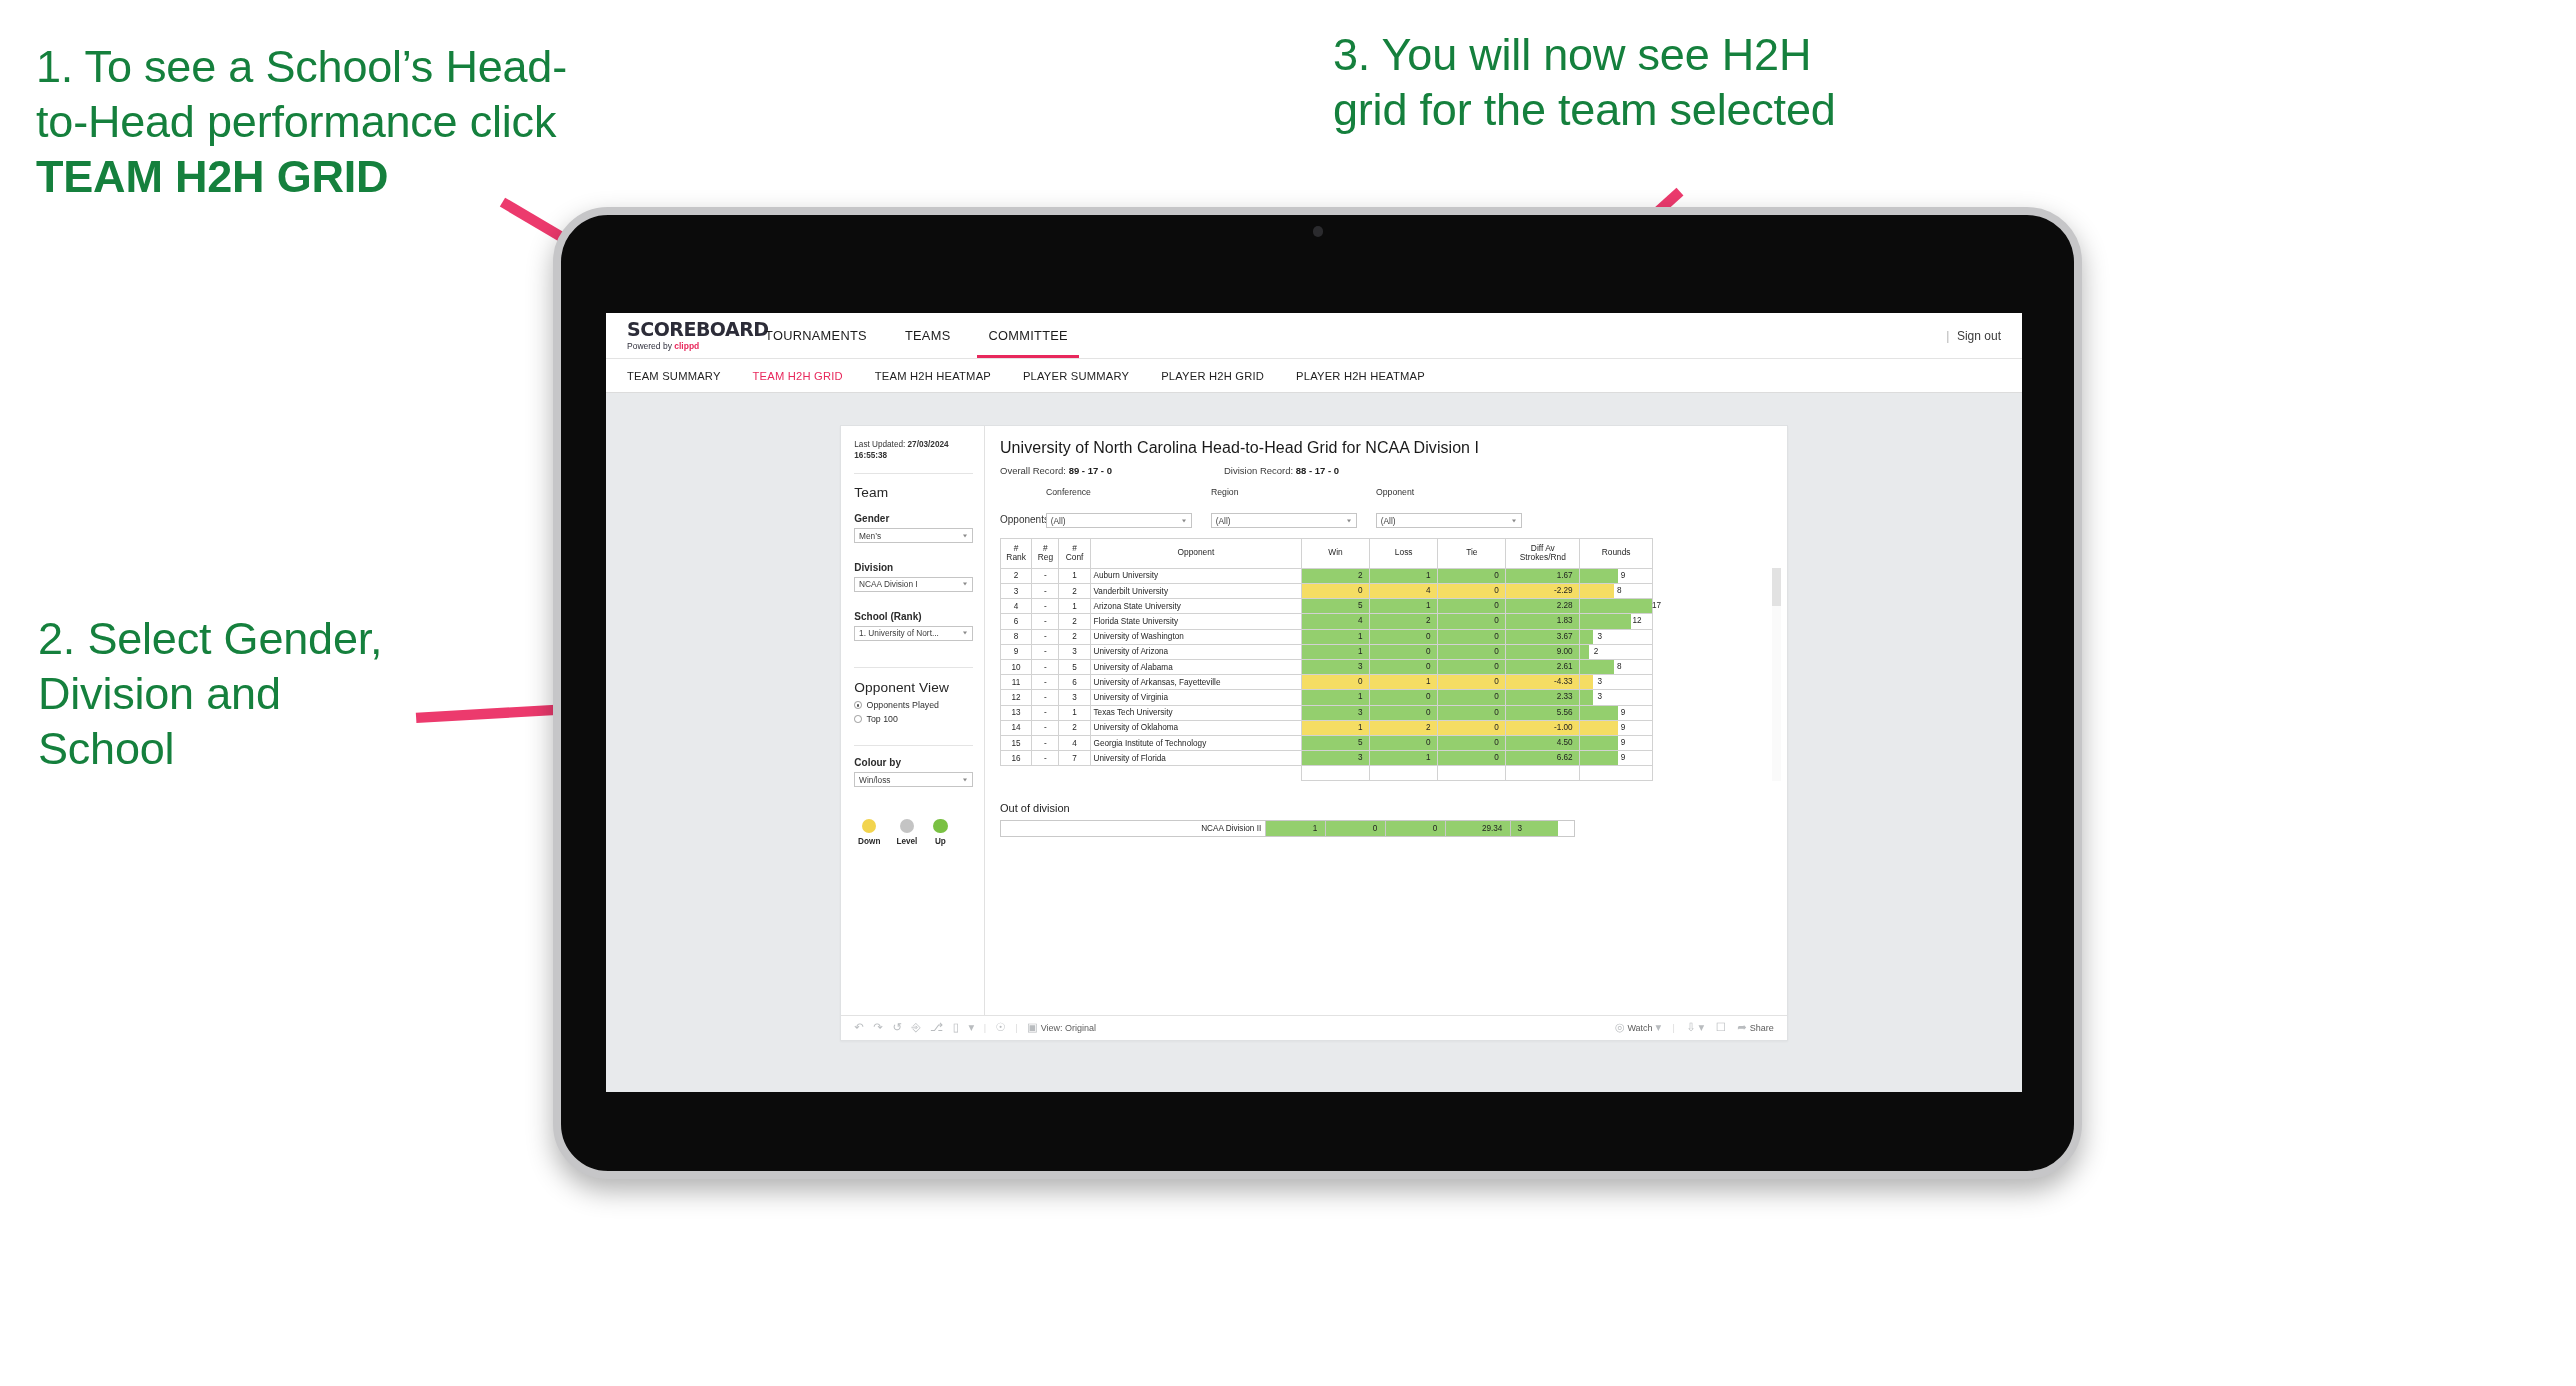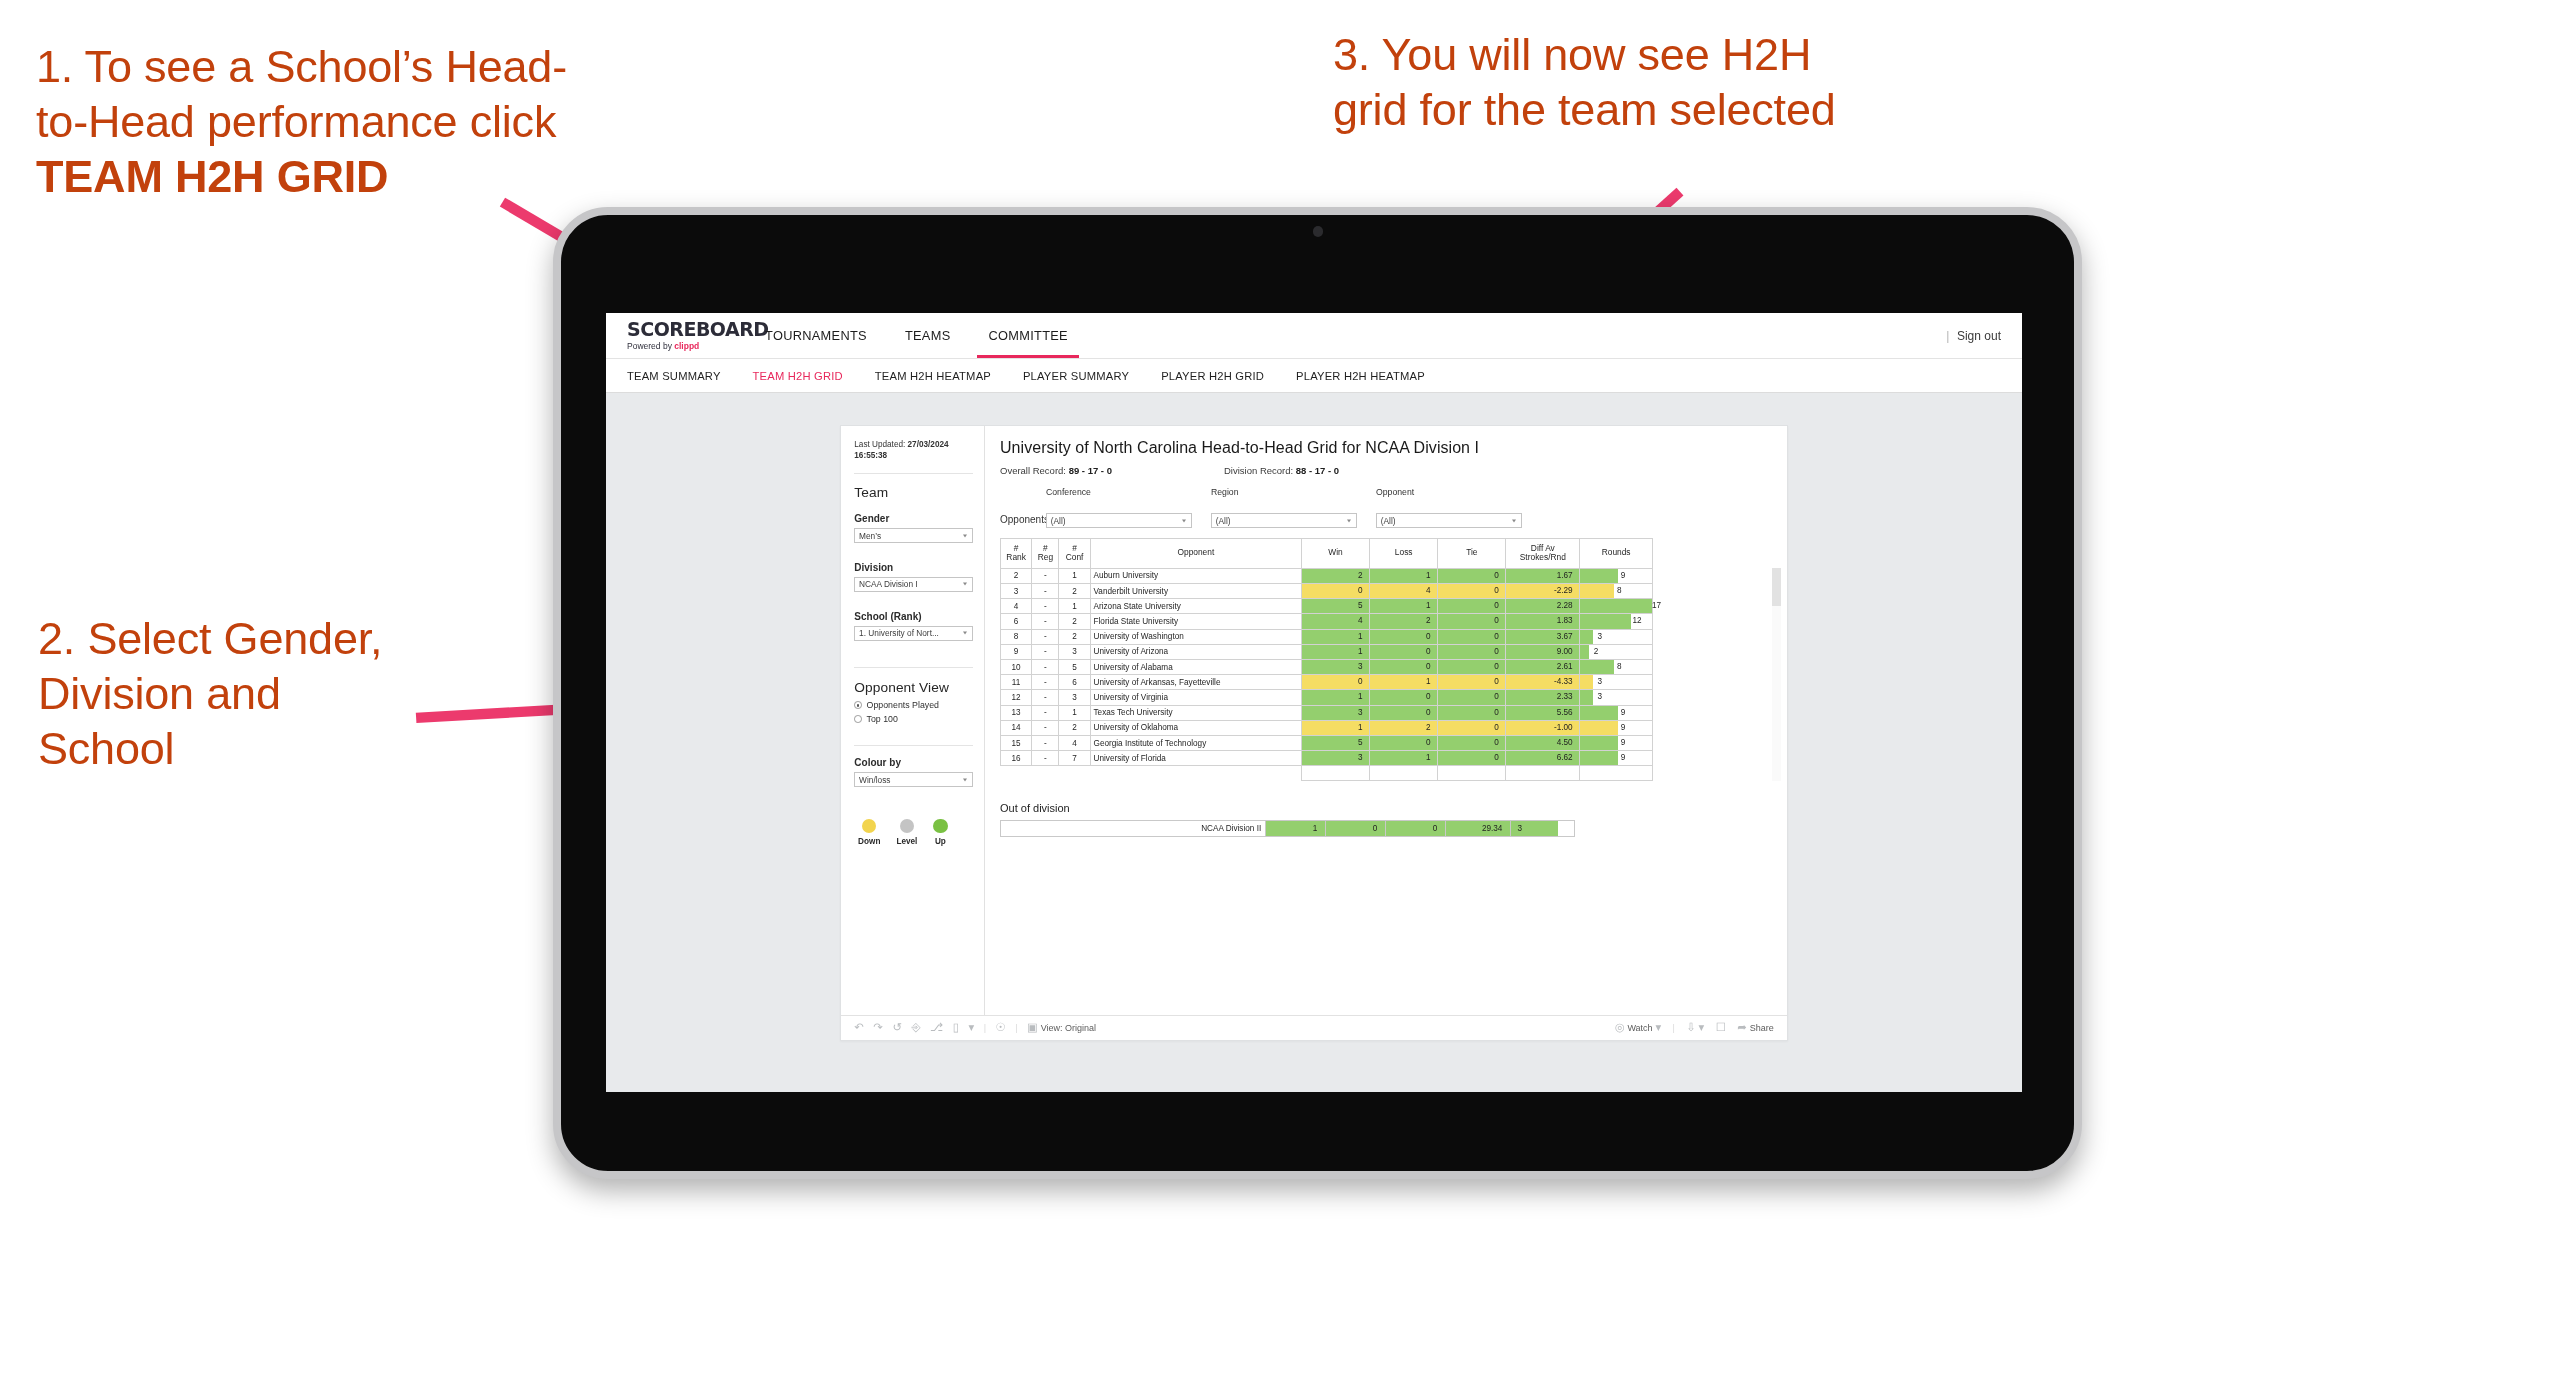--- a/index.html
+++ b/index.html
@@ -8,21 +8,21 @@
     width: 2576px; height: 1386px;
     background: #ffffff;
     font-family: "Liberation Sans", sans-serif;
     overflow: hidden;
   }
   #root { position: relative; width: 2576px; height: 1386px; }
 
   
   .annot {
     position: absolute;
-    color: #c2410c;
+    color: #15803d;
     font-size: 45px;
     line-height: 1.22;
     font-weight: 400;
     letter-spacing: -0.2px;
   }
   .annot b { font-weight: 700; }
   #annot-1 { left: 36px; top: 40px; width: 758px; }
   #annot-2 { left: 38px; top: 612px; width: 502px; }
   #annot-3 { left: 1333px; top: 28.4px; width: 749px; }
 

